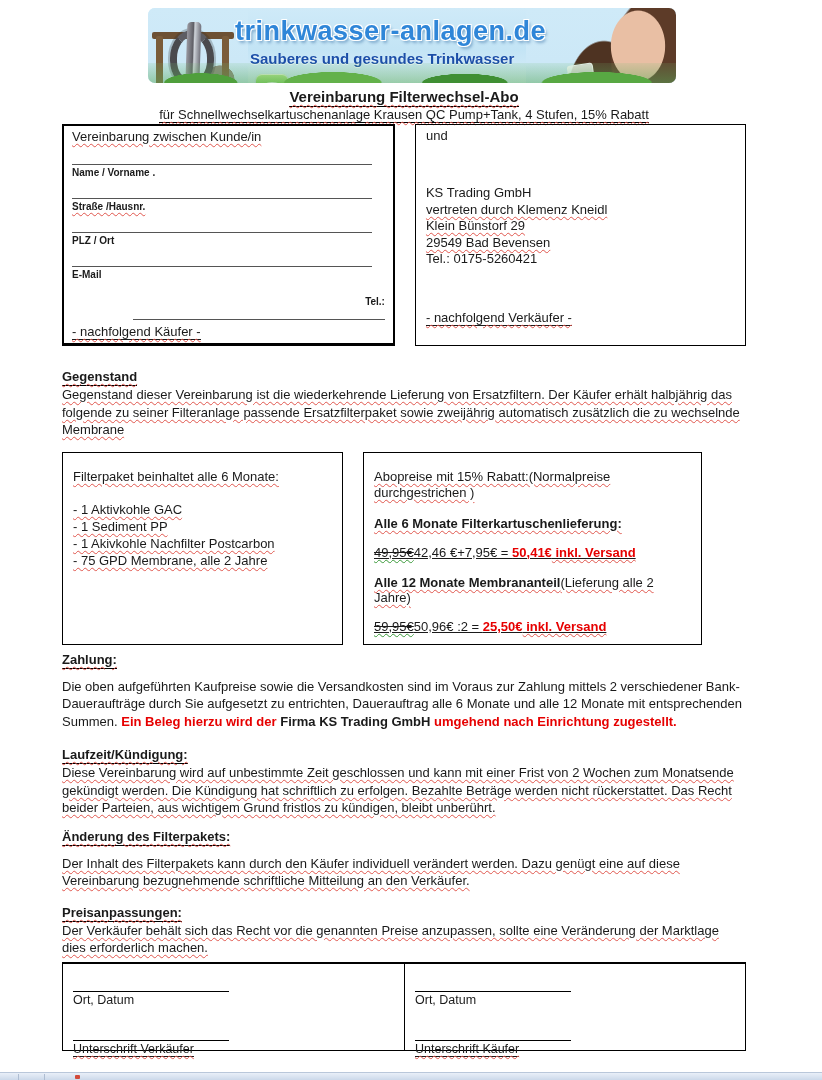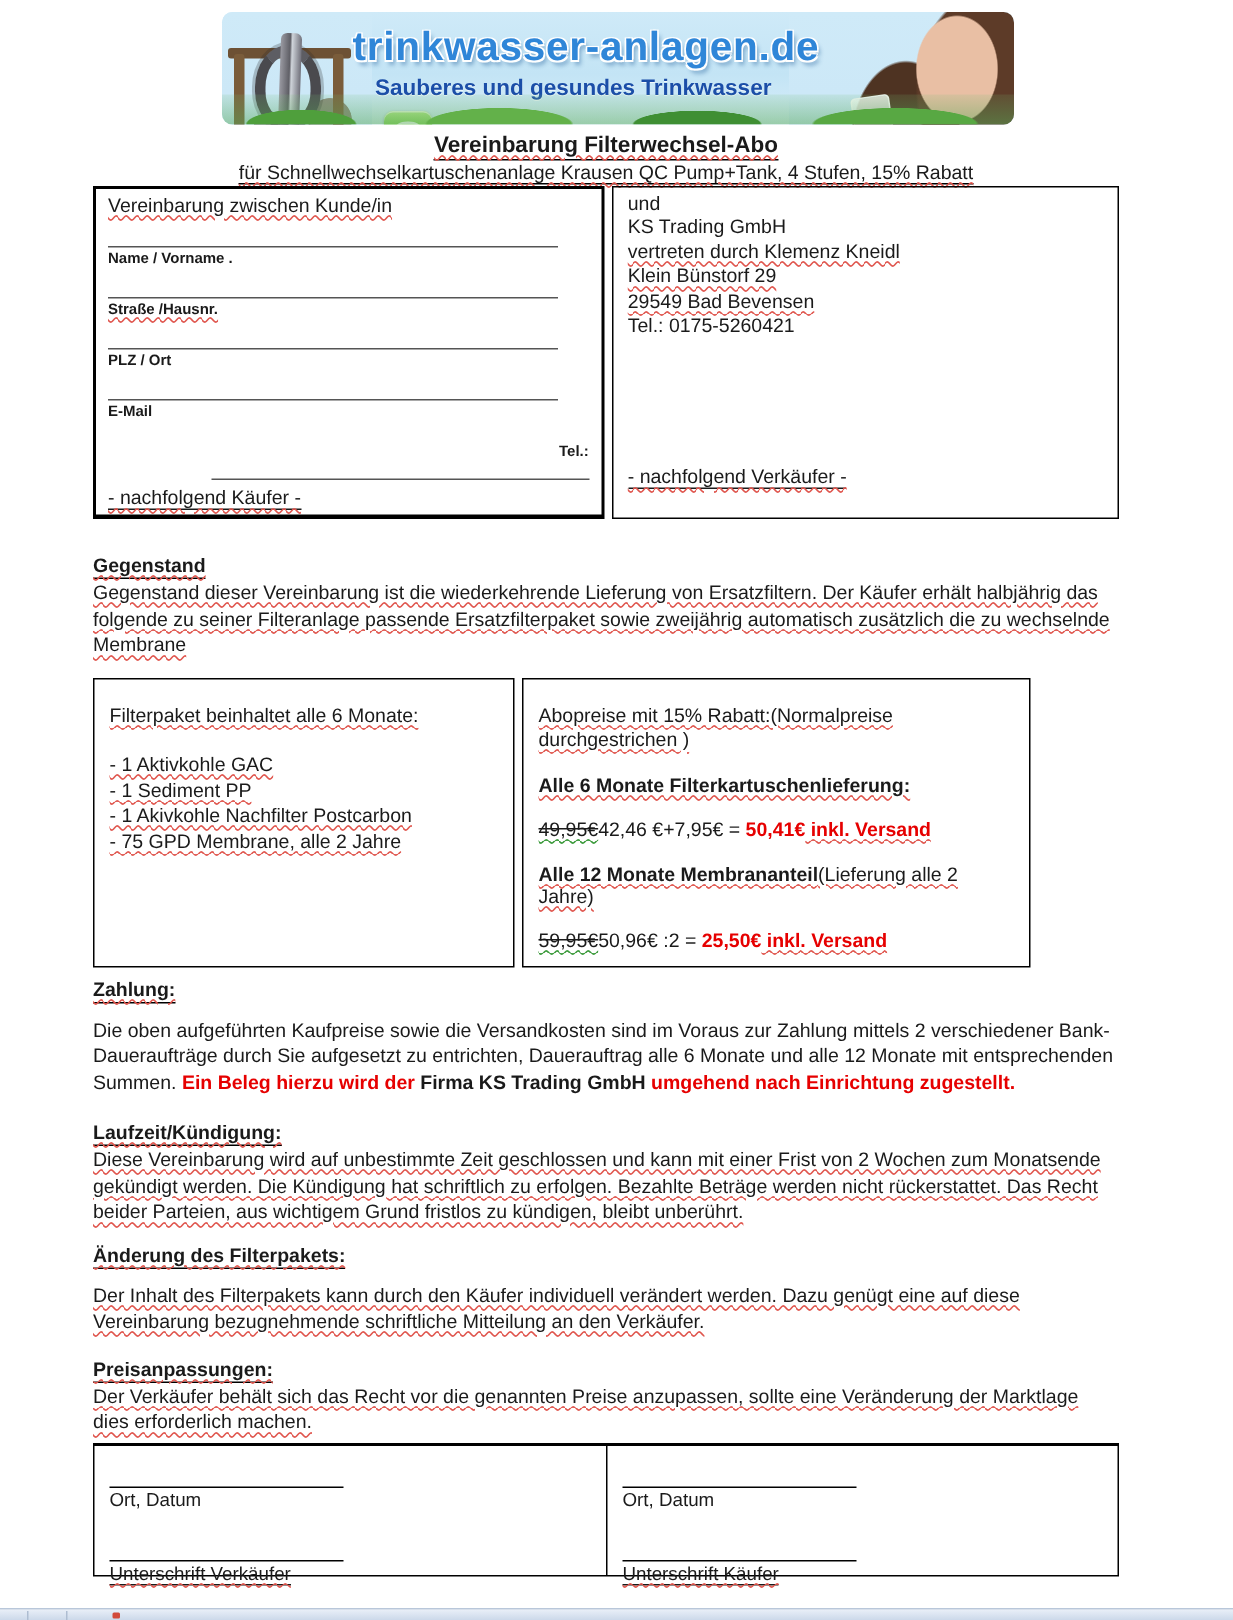--- a/index.html
+++ b/index.html
@@ -98,49 +98,49 @@
     text-decoration-color:#3a9a3a; text-decoration-thickness:1px; text-underline-offset:2px;
   }
   .b { font-weight:bold; }
   .red { color:#e60000; font-weight:bold; }
   .strike { text-decoration:line-through; }
 
   .title-wrap { text-align:center; margin-top:5px; }
   h1.title { font-size:15px; font-weight:bold; display:inline-block; line-height:18px; }
 
   
-  .two-col { display:flex; gap:5px; }
+  .two-col { display:flex; gap:20px; }
   .parties { margin-top:2px; height:222px; }
   .cell-customer {
     width:341px; border:2px solid #000; border-bottom-width:3px;
     padding:3px 8px 4px 8px; display:flex; flex-direction:column;
   }
   .cell-seller {
     width:339px; border:1px solid #000;
     padding:3px 10px 6px 10px; display:flex; flex-direction:column;
   }
   .blank-line { width:300px; height:15px; border-bottom:1px solid #555; margin-top:19px; }
   .field-label { font-size:10px; font-weight:bold; margin-top:2px; }
   .tel-row { display:flex; align-items:flex-end; margin-top:16px;flex-direction:column; }
   .tel-line { width:252px; height:13px; border-bottom:1px solid #555; margin-left:2px; }
   .cell-footer { font-size:13px; margin-top:4px; }
-  .seller-block { line-height:16.5px; }
+  .seller-block { margin-top:42px; line-height:16.5px; }
   .cell-seller .cell-footer { margin-top:auto; margin-bottom:14px; }
 
   .section-h { font-size:13px; font-weight:bold; line-height:17px; }
   .section-h .hd { display:inline-block; }
   .body-p { font-size:13px; line-height:17.5px; }
 
   .package { margin-top:13px; height:193px; }
   .pkg-left { width:281px; border:1px solid #000; padding:16px 8px 4px 10px; }
   .pkg-right { width:339px; border:1px solid #000; padding:16px 8px 4px 10px; }
   .pkg-items { margin-top:17px; line-height:17px; list-style:none; }
   .pricing-intro { line-height:16px; }
   .offer-line { margin-top:15px; }
-  .price-line { margin-top:14px; }
+  .price-line { margin-top:14px;text-decoration:underline; }
 
   .sig-table { margin-top:5px; height:89px; border:1px solid #000; border-top-width:2px; display:flex; }
   .sig-cell { width:50%; padding:4px 10px; }
   .sig-cell + .sig-cell { border-left:1px solid #000; }
   .sig-line { width:156px; height:24px; border-bottom:1.5px solid #000; }
   .sig-line.second { height:22px; margin-top:12px; }
   .sig-label { font-size:12.5px; margin-top:1px; }
 
   
   .taskbar-strip {

